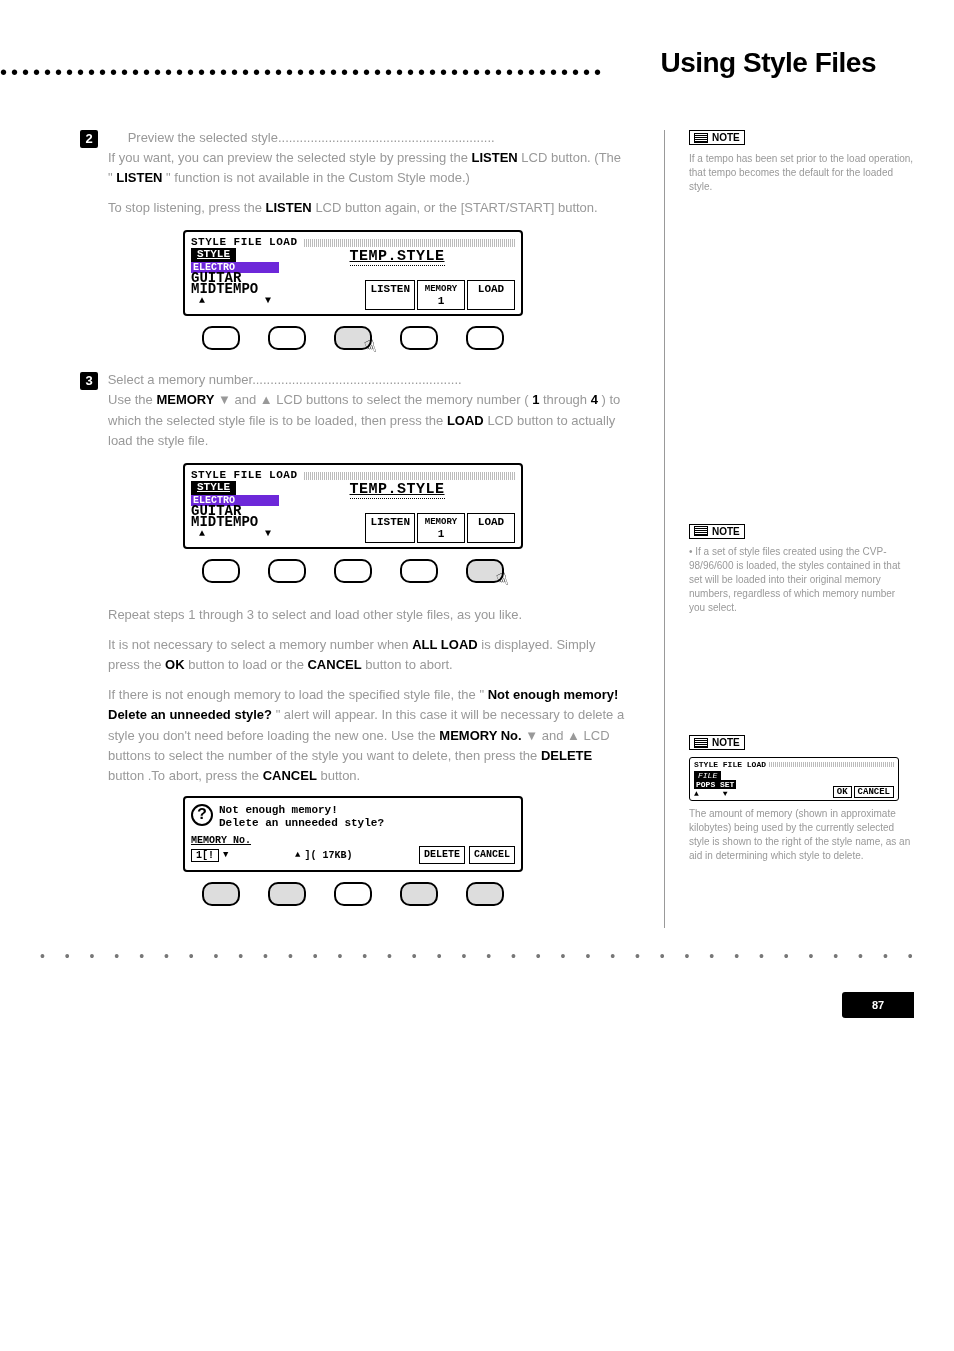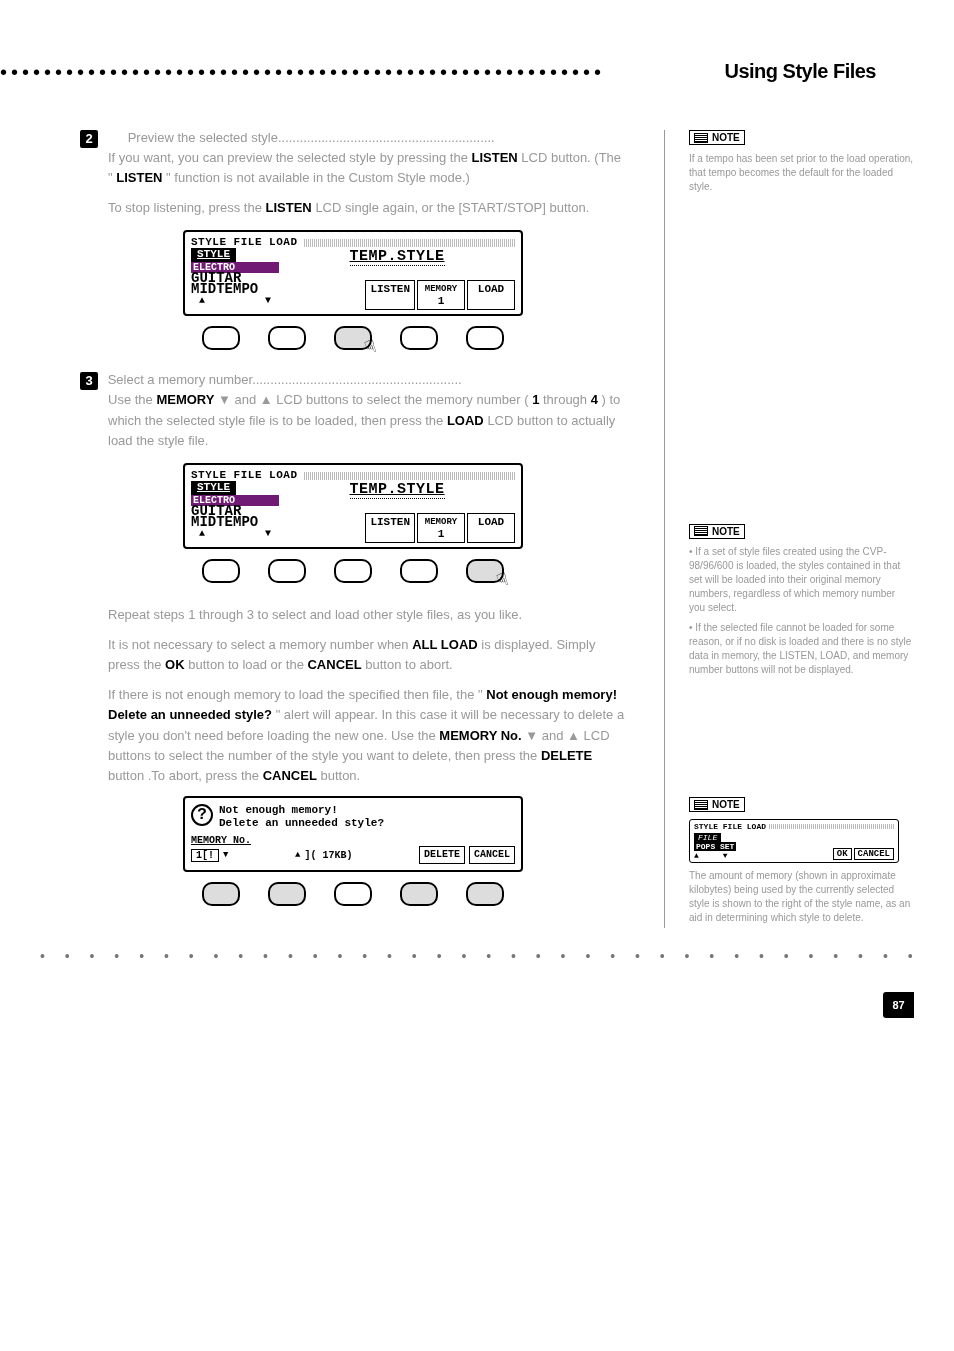--- a/index.html
+++ b/index.html
@@ -9,21 +9,21 @@
     font-family: Arial, Helvetica, sans-serif;
     background: #fff;
     width: 954px;
     font-size: 13px;
     color: #000;
   }
   .page { position: relative; width: 954px; padding: 40px 40px 60px 40px; }
   .header-row { position: relative; height: 60px; margin-bottom: 30px; }
   .dot-row { letter-spacing: 4px; font-size: 20px; line-height: 20px; white-space: nowrap; overflow: hidden; }
   .dot-row.top { position: absolute; left: -40px; top: 22px; width: 660px; }
-  .title { position: absolute; right: 38px; top: 20px; font-size: 20px; font-weight: 900; font-stretch: condensed; letter-spacing: -0.5px; }
+  .title { position: absolute; right: 38px; top: 7px; font-size: 28px; font-weight: 900; font-stretch: condensed; letter-spacing: -0.5px; }
   .main { display: flex; gap: 18px; }
   .left { flex: 1; padding: 0 20px 0 40px; }
   .right { width: 250px; border-left: 1px solid #999; padding-left: 24px; }
   .step-num {
     display: inline-block;
     width: 18px; height: 18px;
     background: #000; color: #fff;
     font-weight: bold; font-size: 13px;
     text-align: center; line-height: 18px;
     border-radius: 2px;
@@ -44,21 +44,21 @@
     font-size: 11px;
     background: #fff;
     margin: 12px auto 6px auto;
     position: relative;
   }
   .lcd-title-line { display: flex; align-items: center; gap: 6px; }
   .lcd-title { font-weight: bold; letter-spacing: 0.5px; font-size: 11px; }
   .lcd-tape { flex: 1; height: 8px; background: repeating-linear-gradient(90deg,#bbb 0 1px,#fff 1px 2px); margin-top: 2px; }
   .lcd-style-col { }
   .lcd-style-hdr { background: #000; color: #fff; padding: 0 6px; font-weight: bold; border-bottom: 2px solid #000; display: inline-block; font-size: 11px; text-decoration: underline; }
-  .lcd-style-list .row1 { background: #701a75; color: #fff; padding: 0 2px; font-weight: bold; font-size: 10px; }
+  .lcd-style-list .row1 { background: #6d28d9; color: #fff; padding: 0 2px; font-weight: bold; font-size: 10px; }
   .lcd-style-list div { font-weight: bold; font-size: 14px; line-height: 11px; }
   .lcd-arrows { display:flex; gap:60px; padding:0 8px; font-size:10px; }
   .lcd-tempstyle { font-weight: bold; font-size: 15px; letter-spacing: 0.5px; text-decoration: underline; border-bottom: 1px dotted #000; margin-bottom: 10px; display:inline-block; }
   .lcd-btn { border: 1.5px solid #000; padding: 2px 4px; font-weight: bold; text-align: center; min-width: 48px; font-size: 11px; line-height: 12px; background:#fff; }
   .lcd-btn-small { font-size: 10px; min-width: 40px; }
   .lcd-btns-row { display: flex; gap: 2px; align-items: stretch; }
   .lcd-memory-btn { display:flex; flex-direction:column; }
   .hw-btn-row { display: flex; gap: 28px; justify-content: center; margin: 10px 0 22px 0; }
   .hw-btn { width: 38px; height: 24px; border: 2px solid #000; border-radius: 10px; background:#fff; position:relative; }
   .hw-btn.gray { background: #ddd; }
@@ -69,21 +69,21 @@
     width: 210px; border: 1.5px solid #000; border-radius: 3px; padding: 2px 4px; font-family:"Courier New",monospace; font-size:8px; margin-top:6px; background:#fff;
   }
   .lcd-mini .mini-btn { border:1px solid #000; padding:0 3px; font-weight:bold; font-size:9px; }
   .lcd-warn { width: 340px; border:2px solid #000; border-radius:4px; padding:6px; font-family:"Courier New",monospace; font-size:11px; margin: 10px auto 6px auto; position:relative; }
   .warn-icon { width:22px; height:22px; border-radius:50%; border:2px solid #000; display:inline-flex; align-items:center; justify-content:center; font-weight:bold; font-size:16px; margin-right:6px; vertical-align:top; }
   .warn-text { display:inline-block; font-weight:bold; line-height:1.15; }
   .mem-block { margin-top:6px; }
   .mem-label { text-decoration: underline; font-weight:bold; font-size:10px; }
   .mem-row { display:flex; align-items:center; gap:4px; }
   .mem-box { border:1px solid #000; padding:0 4px; font-size:10px; font-weight:bold; }
-  .page-num-tab { position:absolute; right:40px; bottom:6px; width:31px; height:26px; background:#000; color:#fff; font-size:11px; font-weight:bold; display:flex; align-items:center; justify-content:center; border-radius:3px 0 0 3px; }
+  .page-num-tab { position:absolute; right:40px; bottom:6px; width:72px; height:26px; background:#000; color:#fff; font-size:11px; font-weight:bold; display:flex; align-items:center; justify-content:center; border-radius:3px 0 0 3px; }
   .footer-dots { letter-spacing:8px; font-size:14px; color:#777; margin-top:20px; white-space:nowrap; overflow:hidden; }
 </style>
 </head>
 <body>
 
 <div class="page">
 
   <div class="header-row">
     <div class="dot-row top">•••••••••••••••••••••••••••••••••••••••••••••••••••••••</div>
     <div class="title">Using Style Files</div>
@@ -98,21 +98,21 @@
         <div class="para indent">
           <span>If you want, you can preview the selected style by pressing the </span>
           <span class="b">LISTEN</span>
           <span> LCD button. (The "</span>
           <span class="b">LISTEN</span>
           <span>" function is not available in the Custom Style mode.)</span>
         </div>
         <div class="para indent">
           <span>To stop listening, press the </span>
           <span class="b">LISTEN</span>
-          <span> LCD single again, or the [START/STOP] button.</span>
+          <span> LCD button again, or the [START/START] button.</span>
         </div>
 
         
         <div class="lcd">
           <div class="lcd-title-line">
             <span class="lcd-title">STYLE FILE LOAD</span>
             <span class="lcd-tape"></span>
           </div>
           <div style="display:flex; justify-content:space-between; align-items:flex-start;">
             <div class="lcd-style-col">
@@ -217,21 +217,21 @@
         <span>It is not necessary to select a memory number when </span>
         <span class="b">ALL LOAD</span>
         <span> is displayed. Simply press the </span>
         <span class="b">OK</span>
         <span> button to load or the </span>
         <span class="b">CANCEL</span>
         <span> button to abort.</span>
       </div>
 
       <div class="para indent">
-        <span>If there is not enough memory to load the specified then file, the "</span>
+        <span>If there is not enough memory to load the specified style file, the "</span>
         <span class="b">Not enough memory! Delete an unneeded style?</span>
         <span>" alert will appear. In this case it will be necessary to delete a style you don't need before loading the new one. Use the </span>
         <span class="b">MEMORY No.</span>
         <span> ▼ and ▲ LCD buttons to select the number of the style you want to delete, then press the </span>
         <span class="b">DELETE</span>
         <span> button .To abort, press the </span>
         <span class="b">CANCEL</span>
         <span> button.</span>
       </div>
 
@@ -276,21 +276,20 @@
           </span>
         <div class="note-text">If a tempo has been set prior to the load operation, that tempo becomes the default for the loaded style.</div>
       </div>
 
       <div style="margin-bottom:120px;">
         <span class="note-badge">
             <span class="icon"></span>
             <span>NOTE</span>
           </span>
         <div class="note-text">• <span>If a set of style files created using the CVP-98/96/600 is loaded, the styles contained in that set will be loaded into their original memory numbers, regardless of which memory number you select.</span></div>
-        <div class="note-text">• <span>If the selected file cannot be loaded for some reason, or if no disk is loaded and there is no style data in memory, the LISTEN, LOAD, and memory number buttons will not be displayed.</span></div>
       </div>
 
       <div>
         <span class="note-badge">
             <span class="icon"></span>
             <span>NOTE</span>
           </span>
 
         <div class="lcd-mini">
           <div style="display:flex;align-items:center;gap:3px;">

